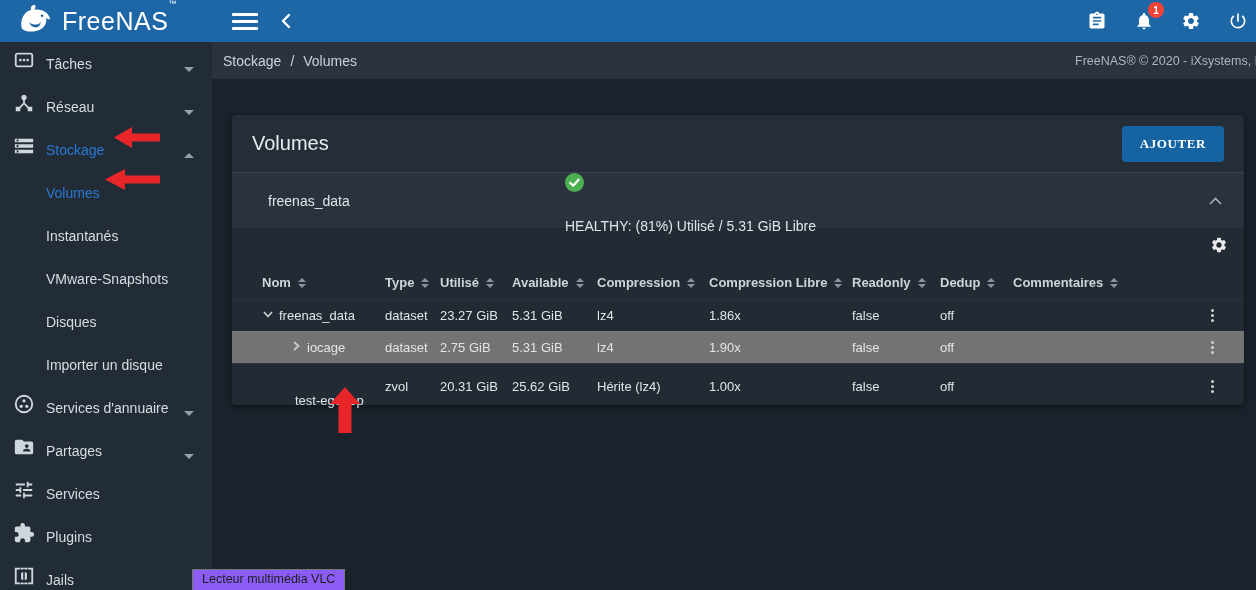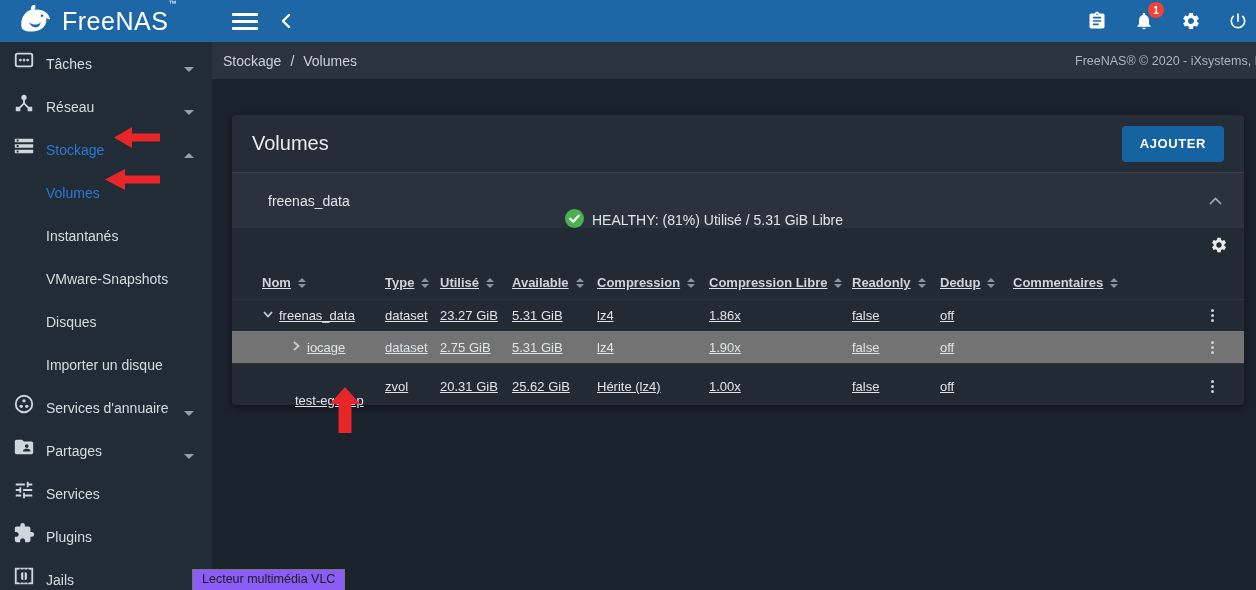--- a/index.html
+++ b/index.html
@@ -34,31 +34,31 @@
   .main { position:absolute; left:212px; top:42px; right:0; bottom:0; background:#1a222c; }
   .breadcrumb-bar { height:37px; background:#2a333e; display:flex; align-items:center; padding:0 0 0 11px; position:relative; }
   .crumb { font-size:14px; color:#ccd2d8; cursor:pointer; }
   .crumb-sep { font-size:14px; color:#ccd2d8; margin:0 9px; }
   .copyright { position:absolute; left:863px; top:0; height:37px; display:flex; align-items:center; font-size:12.5px; color:#aeb6bd; white-space:nowrap; }
 
   
   .card { position:absolute; left:20px; top:73px; width:1012px; background:#252e38; border-radius:4px; box-shadow:0 2px 6px rgba(0,0,0,.45); }
   .card-header { height:57px; display:flex; align-items:center; }
   .card-title { font-size:20px; font-weight:500; color:#e8ebee; padding-left:20px; }
-  .add-btn { margin-left:auto; margin-right:20px; background:#1563a0; color:#fff; border:none; border-radius:4px; height:36px; padding:0 18px; font-size:13px; font-weight:bold; letter-spacing:.6px; font-family:Liberation Sans, sans-serif; cursor:pointer; }
+  .add-btn { margin-left:auto; margin-right:20px; background:#1563a0; color:#fff; border:none; border-radius:4px; height:36px; padding:0 18px; font-size:13px; font-weight:bold; letter-spacing:.6px; font-family:Liberation Serif, serif; cursor:pointer; }
   .card-divider { height:1px; background:#39434e; }
 
   .pool-row { height:55px; display:flex; align-items:center; background:#2a333d; position:relative; }
   .pool-name { font-size:14px; color:#e1e5e8; padding-left:36px; }
-  .pool-status { position:absolute; left:333px; top:0; height:55px; display:flex; align-items:flex-end; gap:8px; }
+  .pool-status { position:absolute; left:333px; top:0; height:55px; display:flex; align-items:flex-start; gap:26px;flex-direction:column; }
   .health-icon { position:relative; width:19px; height:19px; }
   .pool-status-text { font-size:14px; color:#e1e5e8; }
   .pool-collapse { margin-left:auto; margin-right:22px; cursor:pointer; display:flex; align-items:center; }
 
-  .table-section { background:#222a34; border-radius:0 0 4px 4px; padding-bottom:10px;text-decoration:underline; }
+  .table-section { background:#222a34; border-radius:0 0 4px 4px; padding-bottom:10px; }
   .table-toolbar { height:38px; display:flex; align-items:center; justify-content:flex-end; padding-right:16px; }
   .grid-row { display:grid; grid-template-columns:123px 55px 72px 85px 112px 143px 88px 73px 1fr 40px; align-items:center; padding-left:30px; padding-right:4px; }
   .thead { height:33px; }
   .th { font-size:13px; font-weight:bold; color:#ced4d9; display:flex; align-items:center; cursor:pointer; }
   .sort { display:inline-flex; flex-direction:column; gap:2px; margin-left:7px; }
   .sort i { width:0; height:0; border-left:4px solid transparent; border-right:4px solid transparent; display:block; }
   .sort i.u { border-bottom:4px solid #8a939c; }
   .sort i.d { border-top:4px solid #8a939c; }
   .trow { height:32px; font-size:13px; color:#e1e5e8; border-top:1px solid rgba(255,255,255,.045); }
   .trow.hl { background:#737373; }

